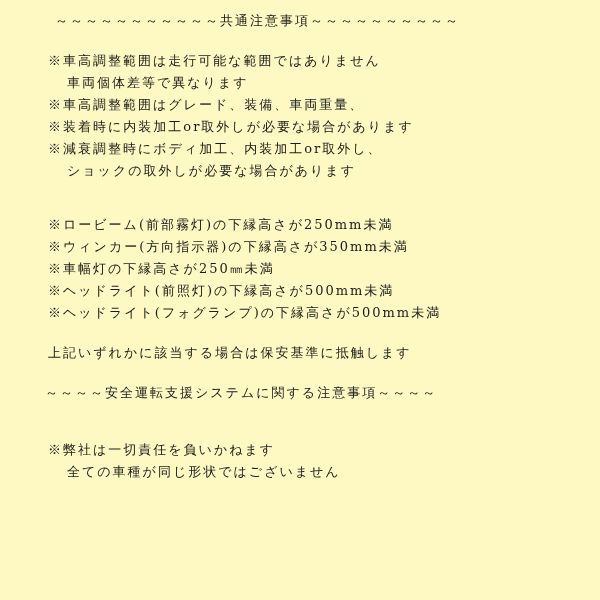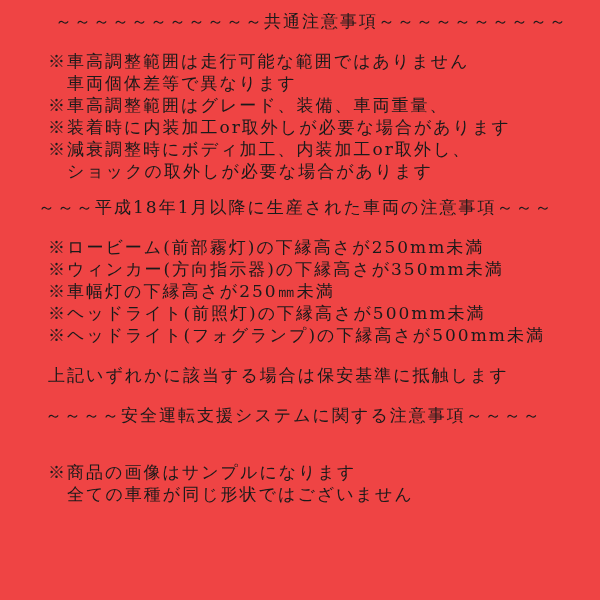--- a/index.html
+++ b/index.html
@@ -4,24 +4,24 @@
 <style>
   * { margin: 0; padding: 0; box-sizing: border-box; }
   html, body { width: 600px; height: 600px; }
   body {
     background: #ffffff;
     font-family: "DejaVu Serif", "Liberation Serif", serif;
   }
   .page {
     width: 600px;
     height: 600px;
-    background: #ef4444;
+    background: #fef9c3;
     color: #1a1a1a;
     padding: 10px 0 4px 48px;
-    font-size: 17px;
+    font-size: 13px;
     letter-spacing: 2px;
     overflow: hidden;
   }
   .line {
     height: 22px;
     line-height: 22px;
     white-space: nowrap;
   }
   .indent { padding-left: 19px; }
   .hdr-common { margin-left: 7px; }
@@ -44,21 +44,20 @@
     <div class="line">※車高調整範囲は走行可能な範囲ではありません</div>
     <div class="line indent">車両個体差等で異なります</div>
     <div class="line">※車高調整範囲はグレード、装備、車両重量、</div>
     <div class="line">※装着時に内装加工or取外しが必要な場合があります</div>
     <div class="line">※減衰調整時にボディ加工、内装加工or取外し、</div>
     <div class="line indent">ショックの取外しが必要な場合があります</div>
   </div>
 
   <div class="sp14"></div>
 
-  <div class="line hdr-heisei">～～～平成18年1月以降に生産された車両の注意事項～～～</div>
 
   <div class="sp18"></div>
 
   <div>
     <div class="line">※ロービーム(前部霧灯)の下縁高さが250mm未満</div>
     <div class="line">※ウィンカー(方向指示器)の下縁高さが350mm未満</div>
     <div class="line">※車幅灯の下縁高さが250㎜未満</div>
     <div class="line">※ヘッドライト(前照灯)の下縁高さが500mm未満</div>
     <div class="line">※ヘッドライト(フォグランプ)の下縁高さが500mm未満</div>
   </div>
@@ -70,17 +69,17 @@
   <div class="sp18"></div>
 
   <div class="line hdr-safety">～～～～安全運転支援システムに関する注意事項～～～～</div>
 
   <div class="sp18"></div>
 
 
   <div class="sp17"></div>
 
   <div>
-    <div class="line">※商品の画像はサンプルになります</div>
+    <div class="line">※弊社は一切責任を負いかねます</div>
     <div class="line indent">全ての車種が同じ形状ではございません</div>
   </div>
 
 </div>
 
 </body></html>

